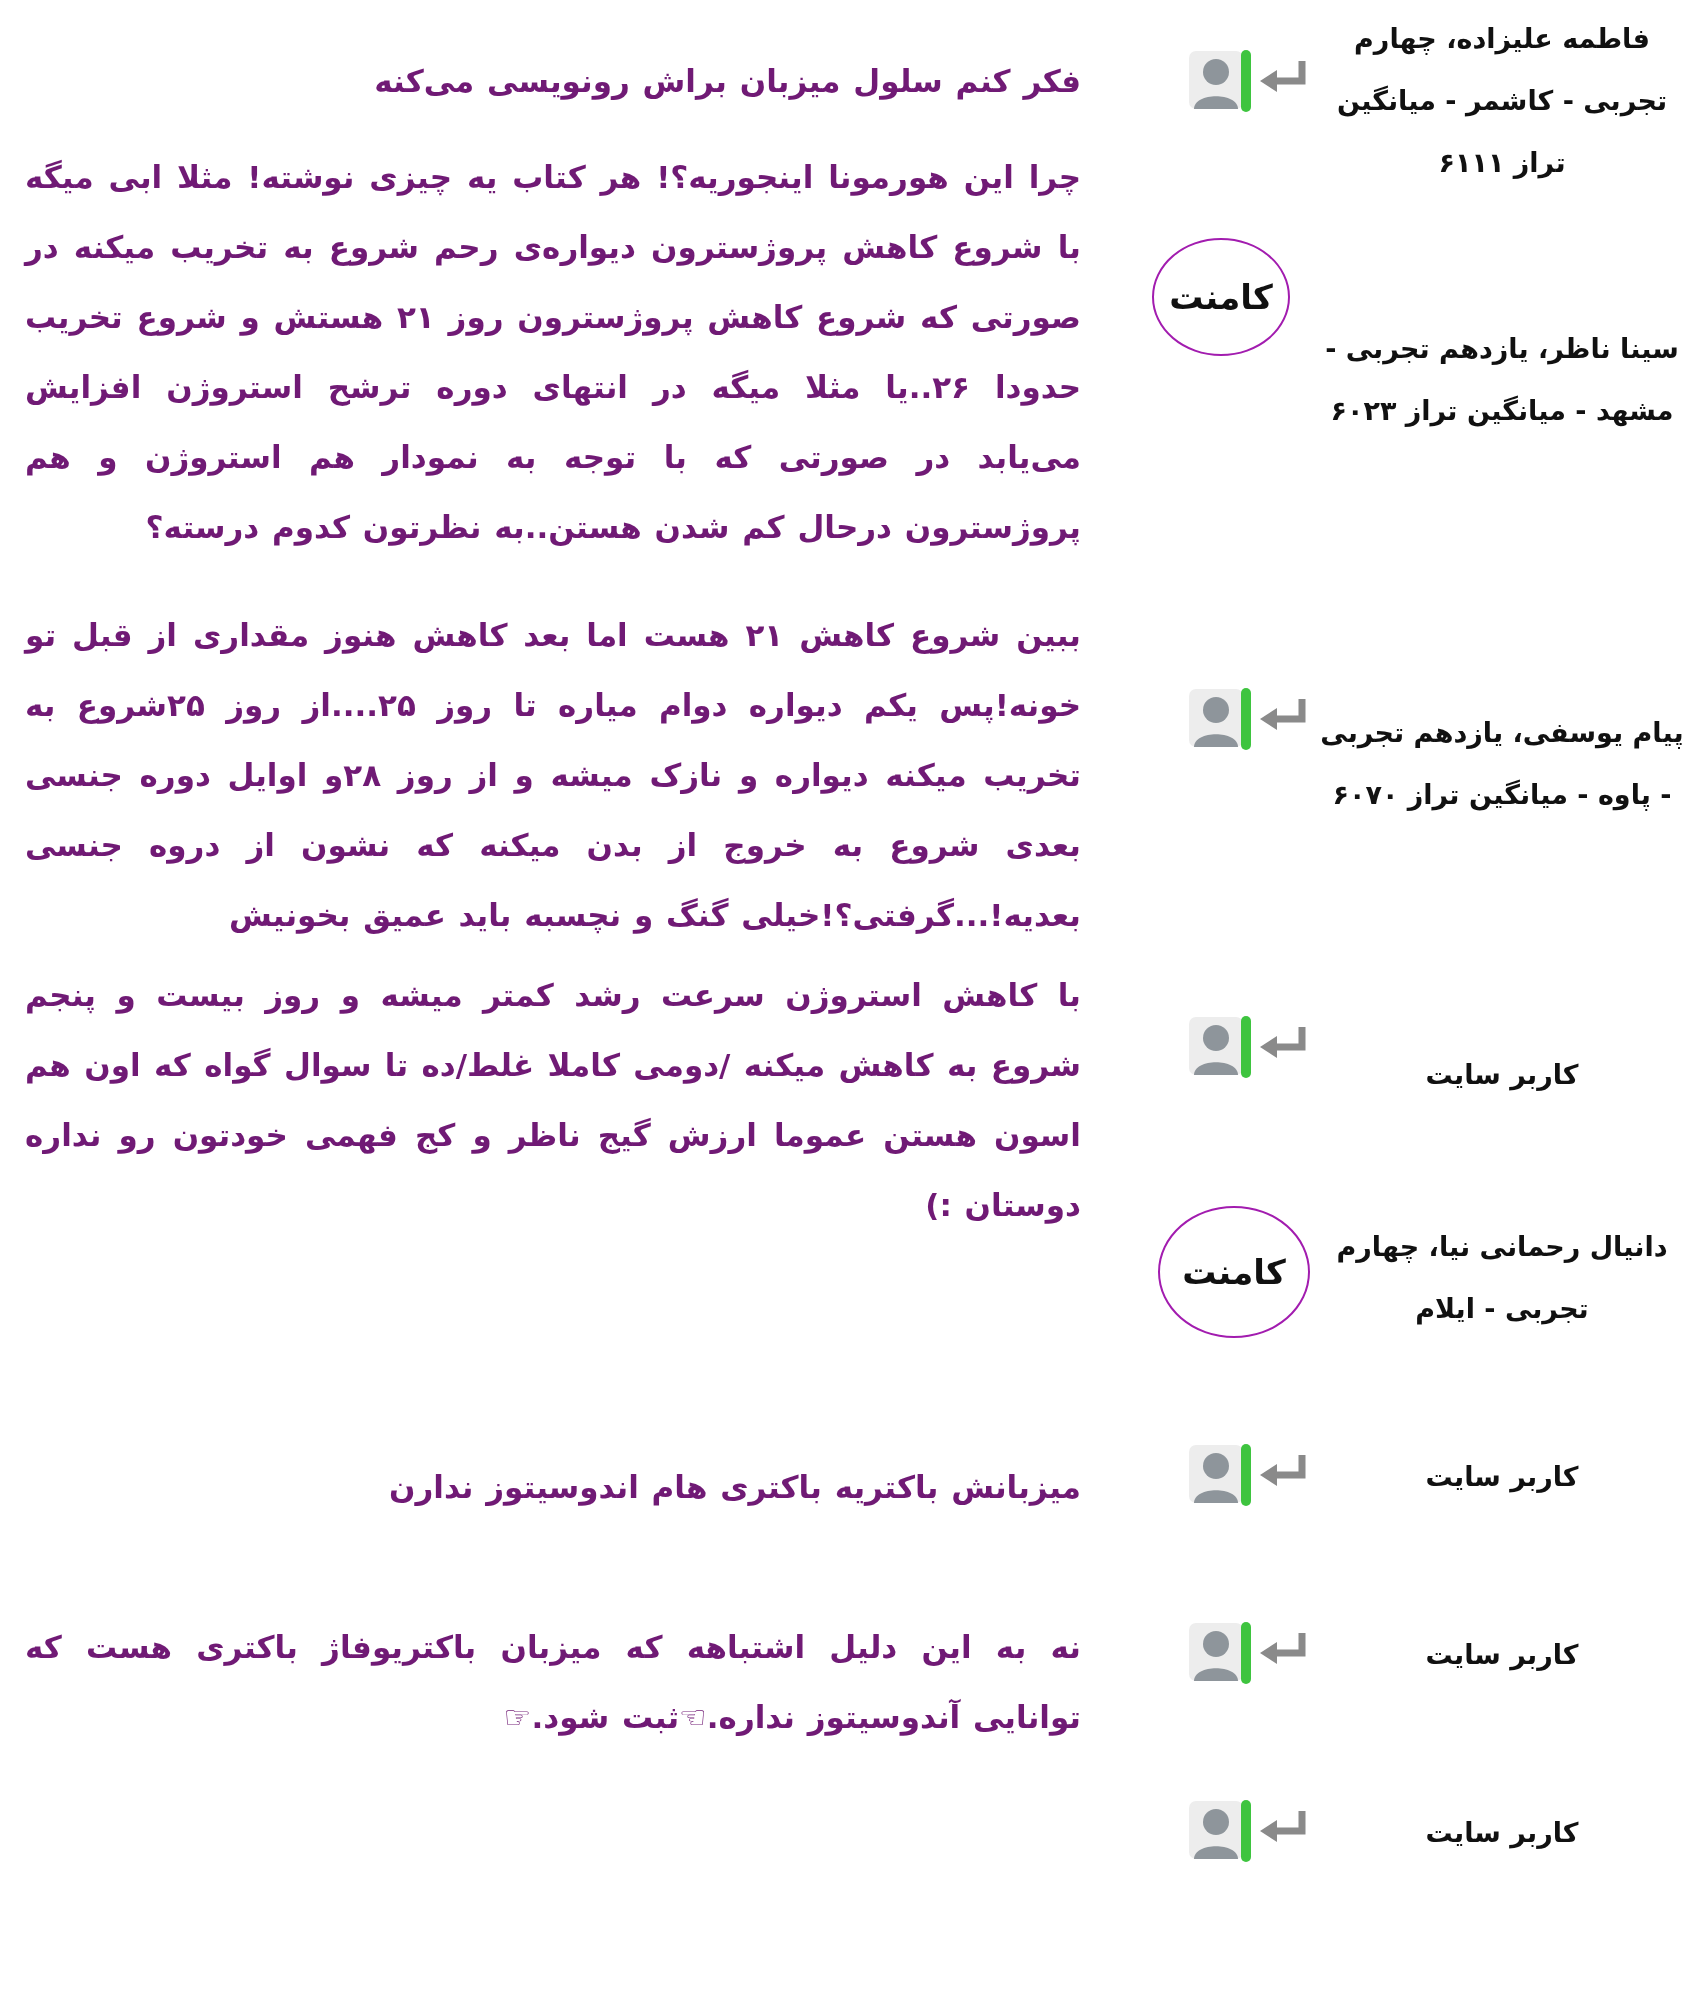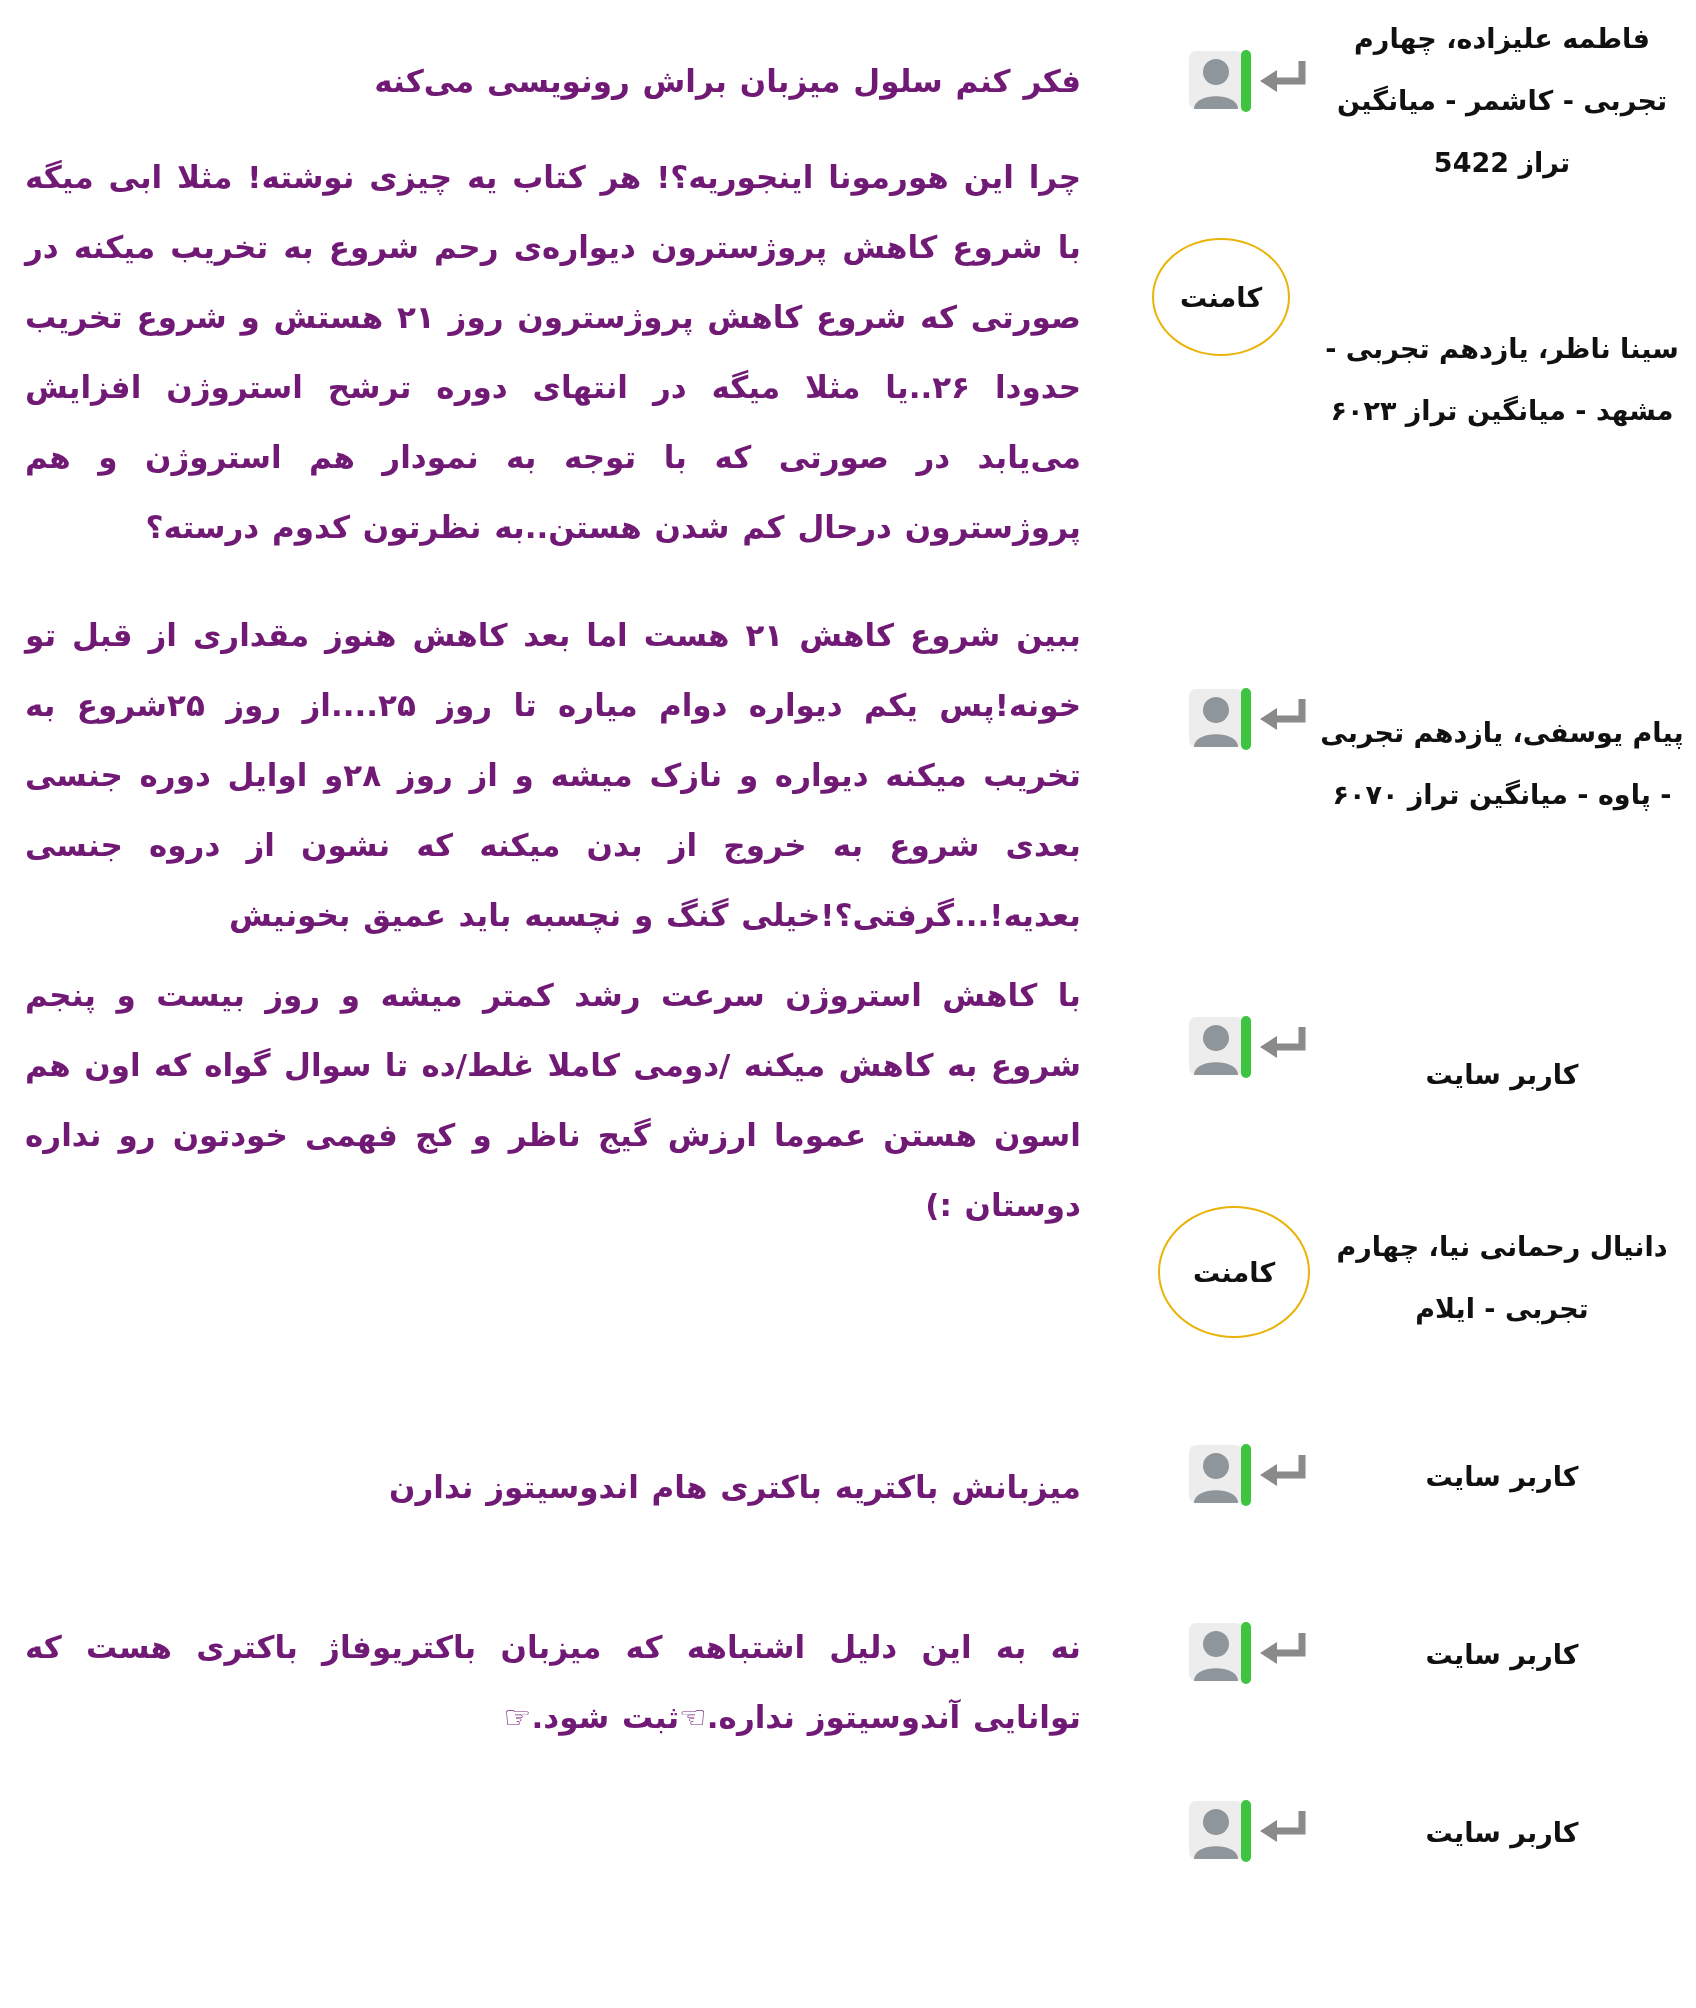--- a/index.html
+++ b/index.html
@@ -20,32 +20,32 @@
     position:absolute;left:1316px;width:372px;
     direction:rtl;
     font-size:27px;font-weight:bold;line-height:62px;
     color:#111111;text-align:center;
   }
 
   
   .avatar{position:absolute;width:66px;height:62px;}
   .reply-arrow{position:absolute;width:50px;height:36px;}
   .comment-badge{
-    position:absolute;border:2px solid #eab308;border-radius:50%;
+    position:absolute;border:2px solid #a21caf;border-radius:50%;
     display:flex;align-items:center;justify-content:center;
-    font-size:27px;font-weight:600;color:#111111;background:#ffffff;
+    font-size:34px;font-weight:600;color:#111111;background:#ffffff;
     direction:rtl;
   }
 </style>
 </head>
 <body>
 
 <div class="page">
 
-  <div class="user-info" style="top:8px">فاطمه علیزاده، چهارم تجربی - کاشمر - میانگین تراز 5422</div>
+  <div class="user-info" style="top:8px">فاطمه علیزاده، چهارم تجربی - کاشمر - میانگین تراز ۶۱۱۱</div>
   <span class="avatar" style="left:1188px;top:50px">
     <svg viewBox="0 0 66 62" width="66" height="62">
         <rect x="1" y="1" width="54" height="58" rx="7" fill="#ededed"></rect>
         <circle cx="28" cy="22" r="13" fill="#8e959b"></circle>
         <path d="M6 59 C6 42 50 42 50 59 Z" fill="#8e959b"></path>
         <rect x="53" y="0" width="10" height="62" rx="5" fill="#3ec43f"></rect>
       </svg>
   </span>
   <span class="reply-arrow" style="left:1258px;top:58px">
     <svg viewBox="0 0 50 36" width="50" height="36">

